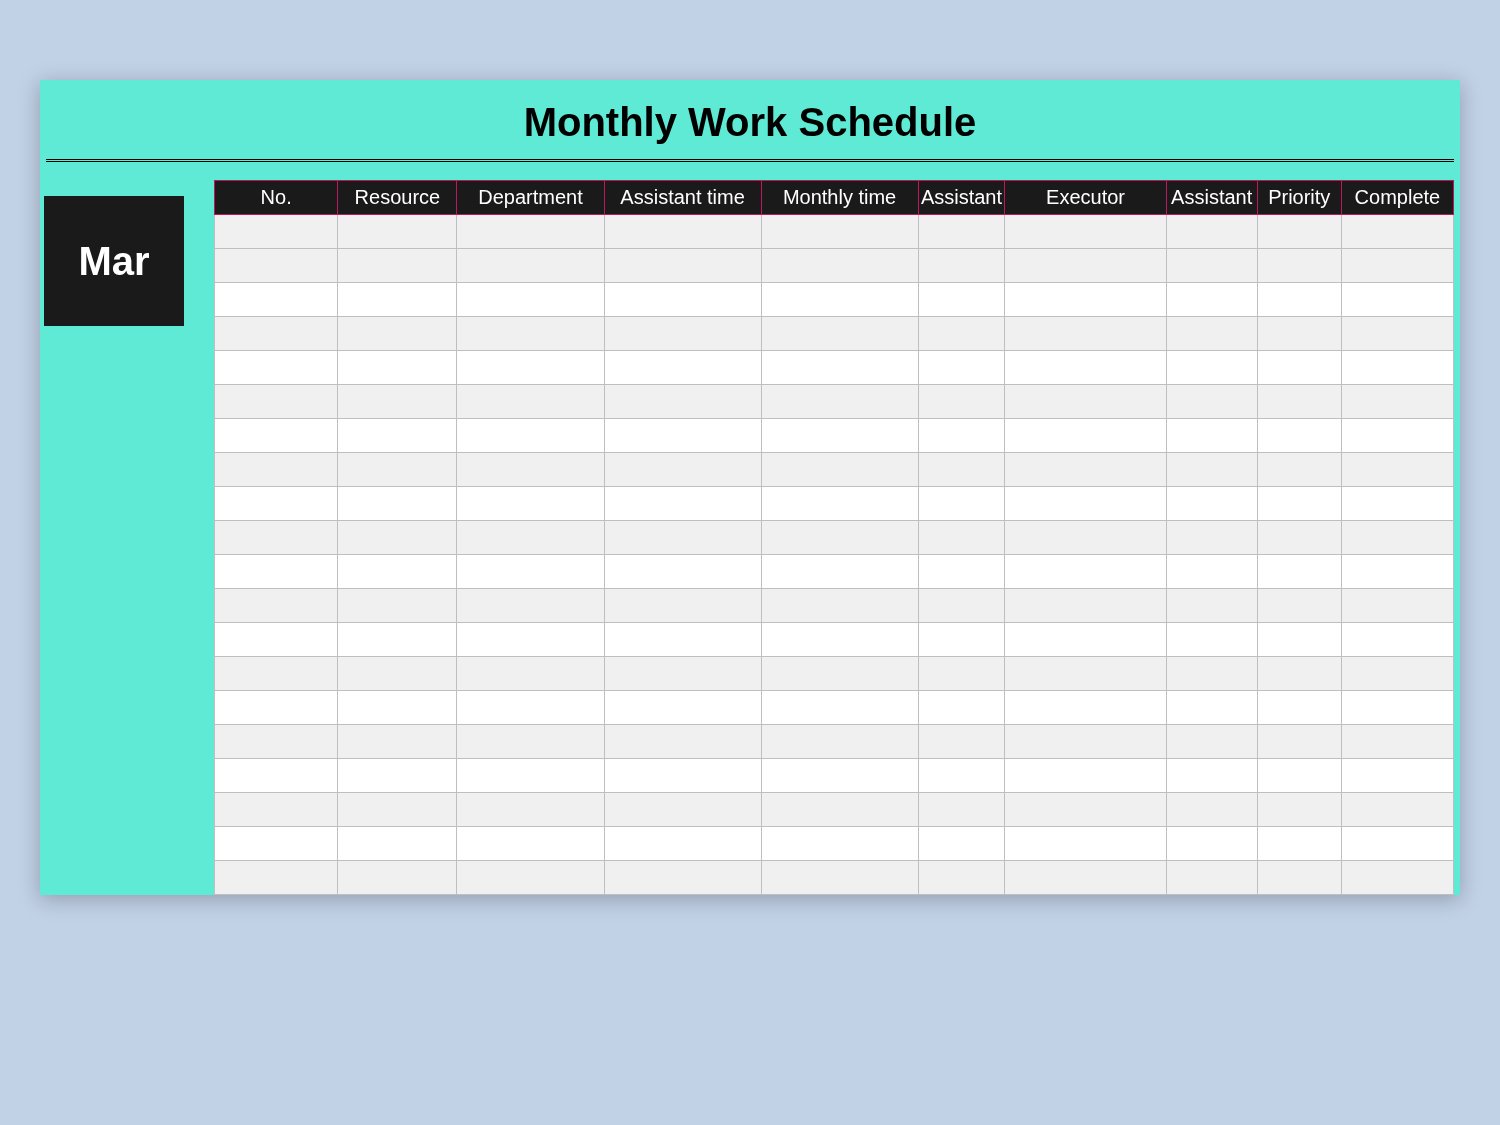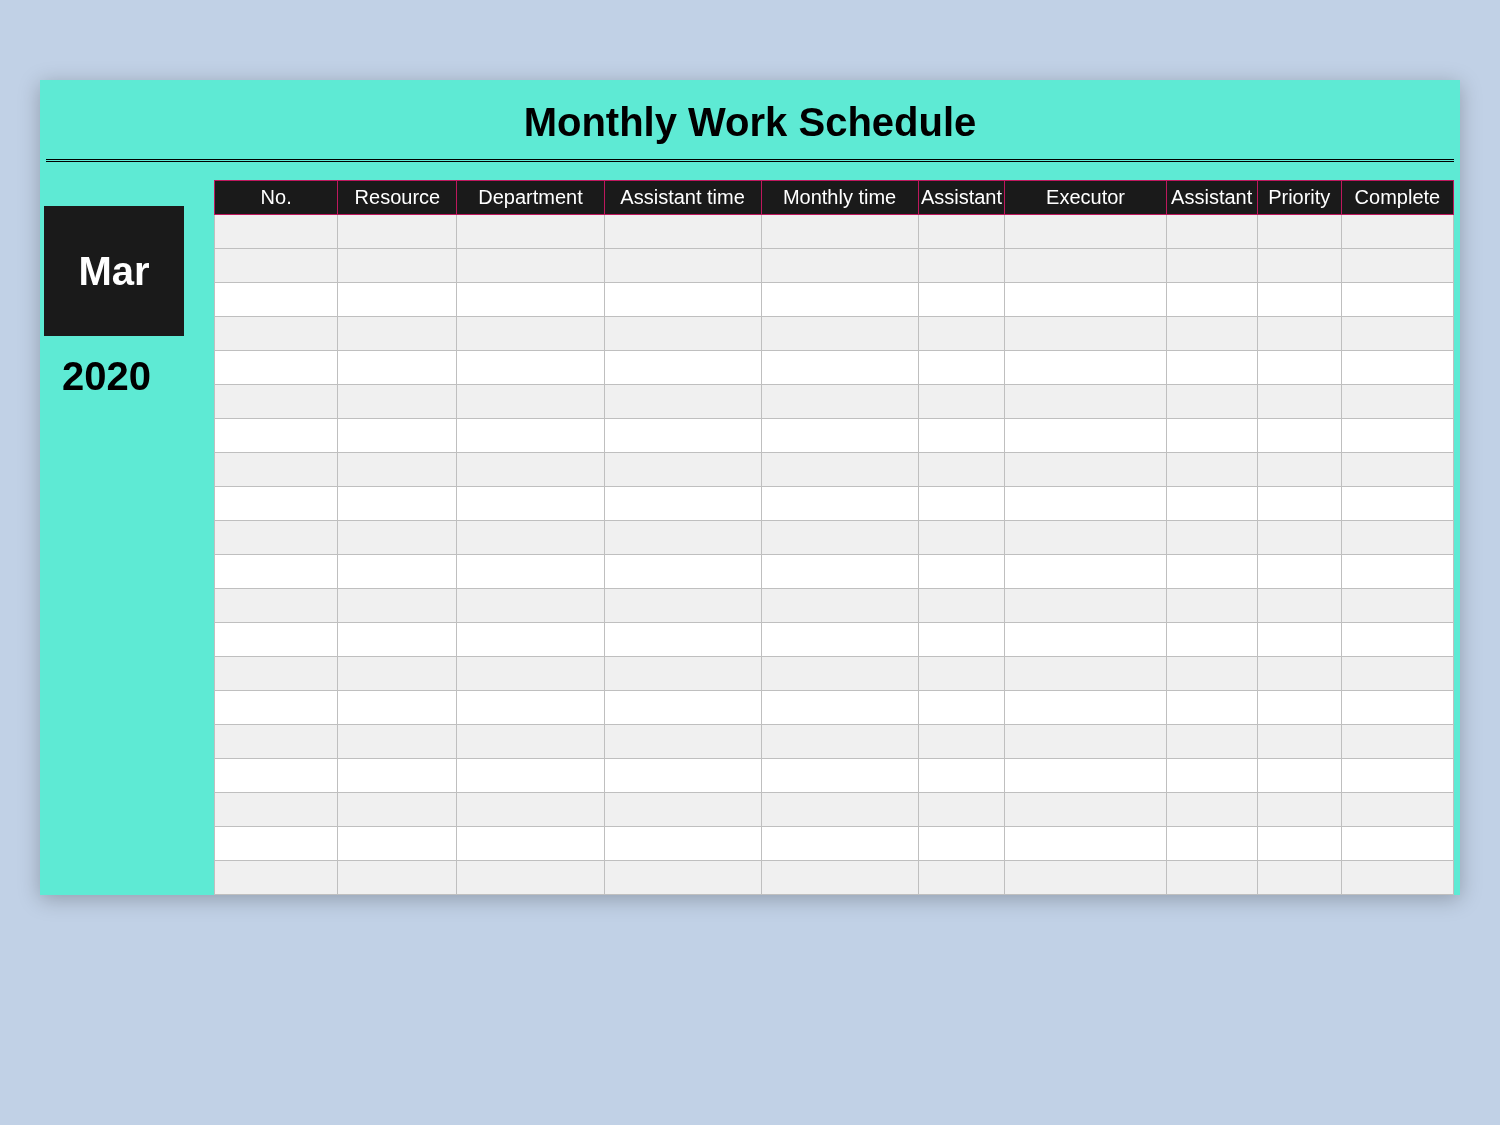--- a/index.html
+++ b/index.html
@@ -38,21 +38,21 @@
     .month-badge {
       background: #1a1a1a;
       color: #fff;
       width: 140px;
       height: 130px;
       display: flex;
       align-items: center;
       justify-content: center;
       font-size: 40px;
       font-weight: 700;
-      margin: 26px 0 0 0;
+      margin: 16px 0 0 0;
     }
     .year-text {
       font-size: 40px;
       font-weight: 700;
       color: #000;
       margin: 18px 0 0 18px;
     }
     .main {
       flex: 1;
     }
@@ -121,21 +121,20 @@
 </head>
 <body>
 
 <div class="sheet">
   <div class="title-bar">
     <h1>Monthly Work Schedule</h1>
   </div>
   <div class="content">
     <div class="side">
       <div class="month-badge">Mar</div>
-      <div class="year-text">2020</div>
     </div>
     <div class="main">
       <table class="schedule">
         <colgroup>
           <col class="col-no">
             <col class="col-summary">
             <col class="col-desc">
           <col class="col-start">
             <col class="col-complete">
             <col class="col-assistant">

